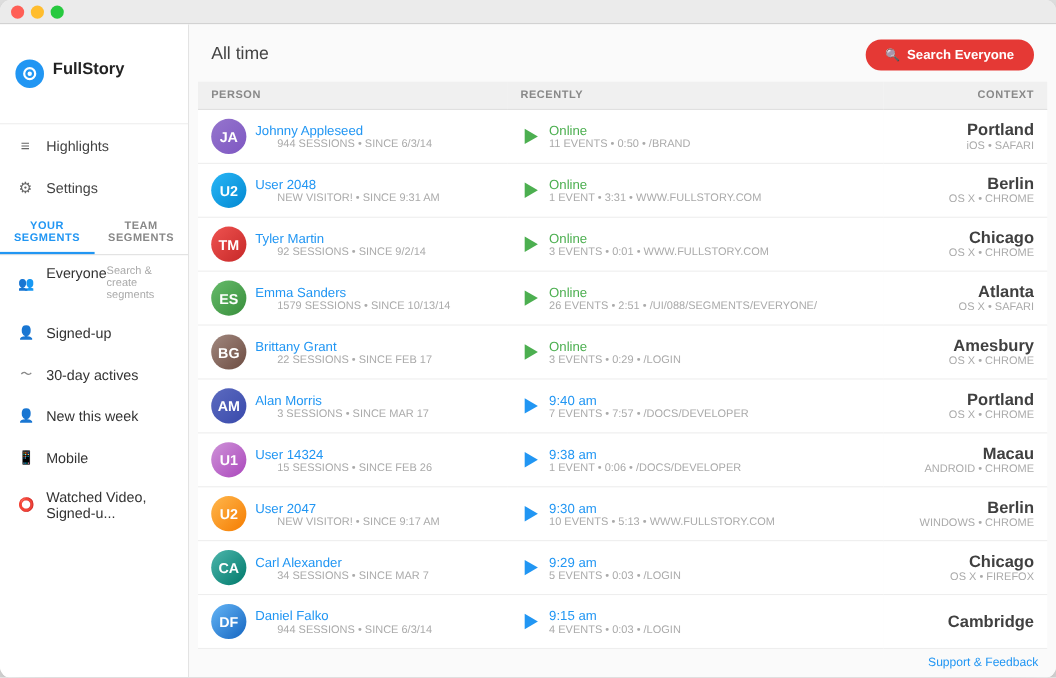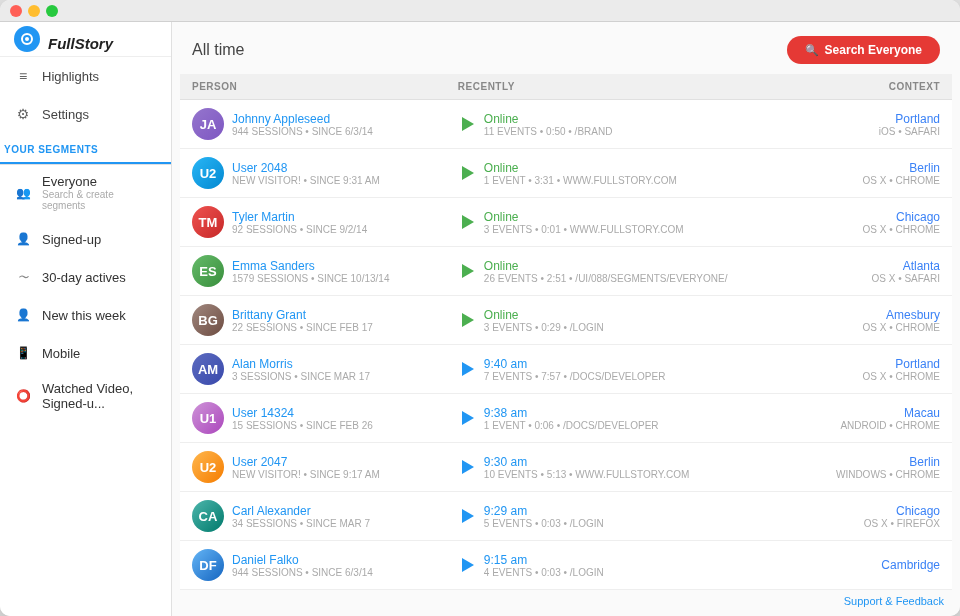--- a/index.html
+++ b/index.html
@@ -49,25 +49,24 @@
     .sidebar {
       width: 172px;
       background: #fff;
       border-right: 1px solid #e0e0e0;
       display: flex;
       flex-direction: column;
       flex-shrink: 0;
     }
     .sidebar-logo {
       display: flex;
-      align-items: flex-end;
+      align-items: flex-start;
       gap: 8px;
-      padding: 4px 14px;
+      padding: 32px 14px;
       border-bottom: 1px solid #eee;
-      font-style: italic;
     }
     .logo-icon {
       width: 26px; height: 26px;
       background: #2196f3;
       border-radius: 50%;
       display: flex; align-items: center; justify-content: center;
       color: white;
       font-size: 14px;
       flex-shrink: 0;
     }
@@ -91,20 +90,21 @@
       color: #666;
       font-size: 14px;
     }
     .segments-header {
       display: flex;
       border-bottom: 1px solid #e0e0e0;
       margin-top: 4px;
     }
     .seg-tab {
       flex: 1;
+      text-align: center;
       padding: 7px 4px;
       font-size: 10px;
       font-weight: 600;
       letter-spacing: 0.5px;
       color: #888;
       cursor: pointer;
       text-transform: uppercase;
     }
     .seg-tab.active {
       color: #2196f3;
@@ -119,21 +119,21 @@
       color: #333;
       font-size: 13px;
     }
     .segment-item .seg-icon {
       width: 20px; height: 20px;
       color: #888;
       display: flex; align-items: center; justify-content: center;
       font-size: 14px;
       flex-shrink: 0;
     }
-    .segment-item-text { display: flex; flex-direction: column; }
+    .segment-item-text { display: flex; }
     .segment-item-label { font-size: 13px; color: #333; font-weight: 500; }
     .segment-item-sub { font-size: 10px; color: #aaa; }
     
     .main {
       flex: 1;
       background: #fafafa;
       display: flex;
       flex-direction: column;
       overflow: hidden;
       position: relative;
@@ -210,20 +210,21 @@
       color: white;
     }
     .person-info .name {
       font-size: 12px;
       color: #2196f3;
       font-weight: 500;
     }
     .person-info .sessions {
       font-size: 10px;
       color: #aaa;
+      margin-left: 20px;
     }
     .recently-cell {
       display: flex;
       align-items: center;
       gap: 6px;
     }
     .play-btn {
       width: 20px; height: 20px;
       display: flex; align-items: center; justify-content: center;
       flex-shrink: 0;
@@ -249,22 +250,23 @@
       color: #2196f3;
     }
     .recently-info .events {
       font-size: 10px;
       color: #aaa;
     }
     .context-cell {
       text-align: right;
     }
     .context-cell .city {
-      font-size: 12px;
-      color: #3b82f6;
+      font-size: 15px;
+      color: #404040;
+      font-weight: bold;
     }
     .context-cell .platform {
       font-size: 10px;
       color: #aaa;
     }
     .footer {
       position: absolute;
       bottom: 8px;
       right: 16px;
     }
@@ -303,20 +305,21 @@
         <span class="nav-icon">≡</span>
         <span>Highlights</span>
       </div>
       <div class="sidebar-nav-item">
         <span class="nav-icon">⚙</span>
         <span>Settings</span>
       </div>
 
       <div class="segments-header">
         <div class="seg-tab active">Your Segments</div>
+        <div class="seg-tab">Team Segments</div>
       </div>
 
       <div class="segment-item">
         <span class="seg-icon" style="font-size:12px;">👥</span>
         <div class="segment-item-text">
           <span class="segment-item-label">Everyone</span>
           <span class="segment-item-sub">Search &amp; create segments</span>
         </div>
       </div>
       <div class="segment-item">

